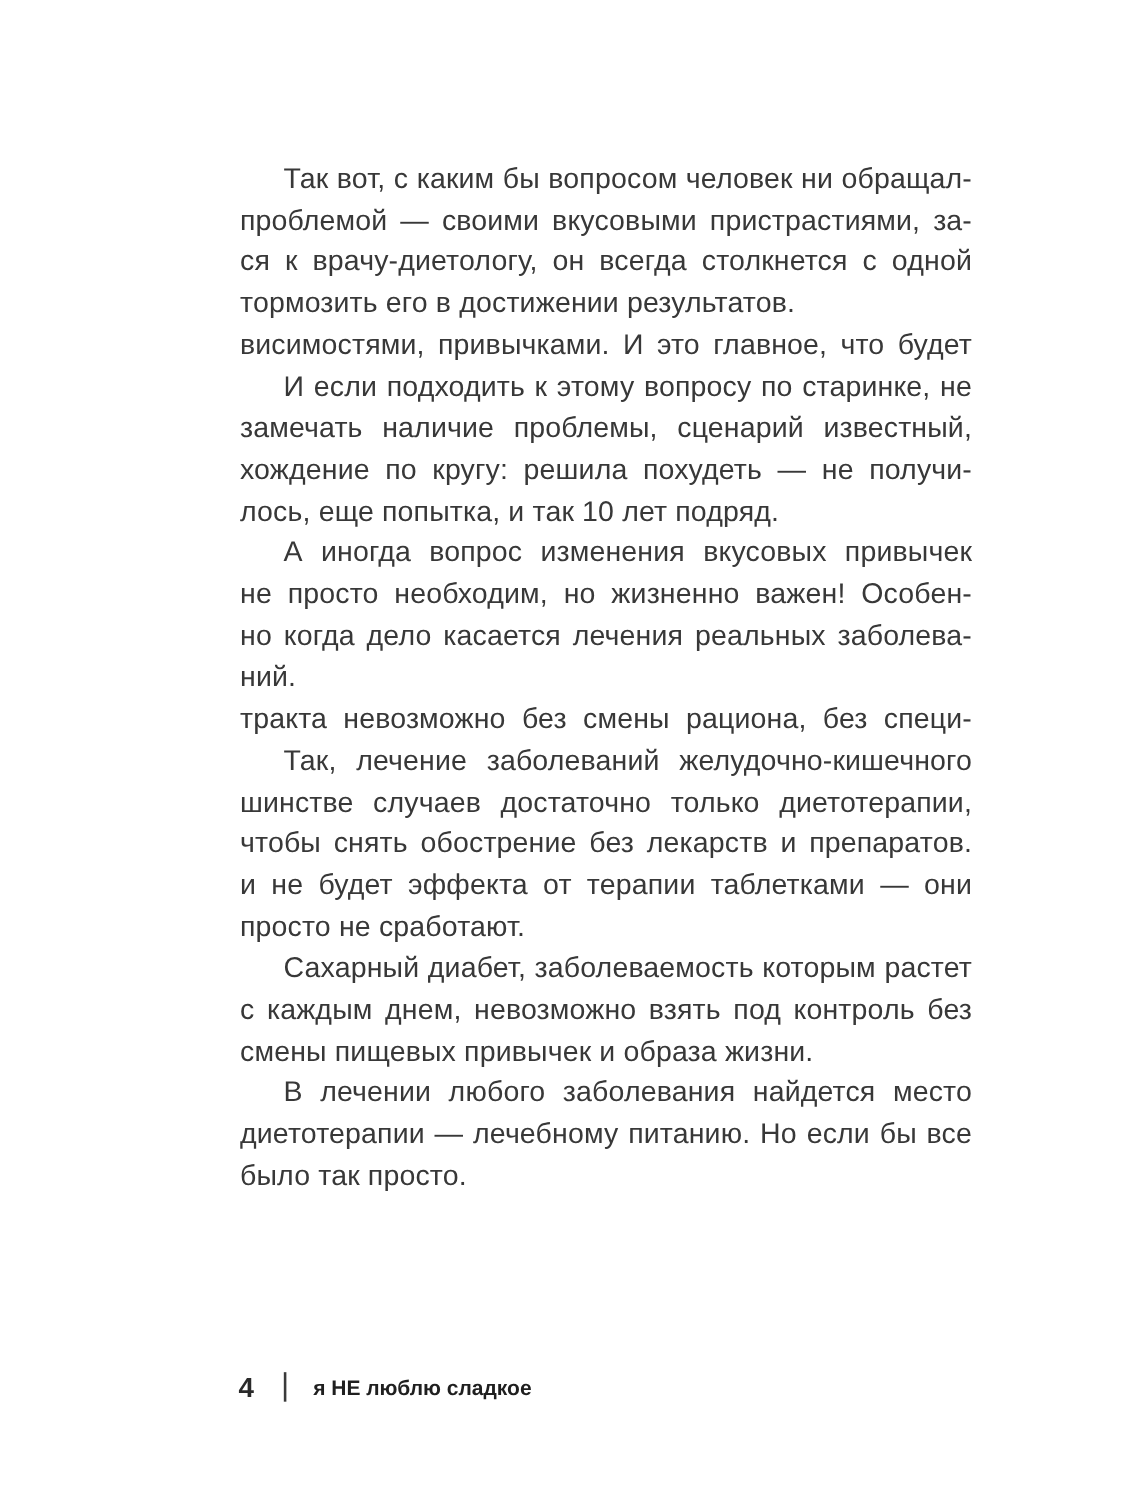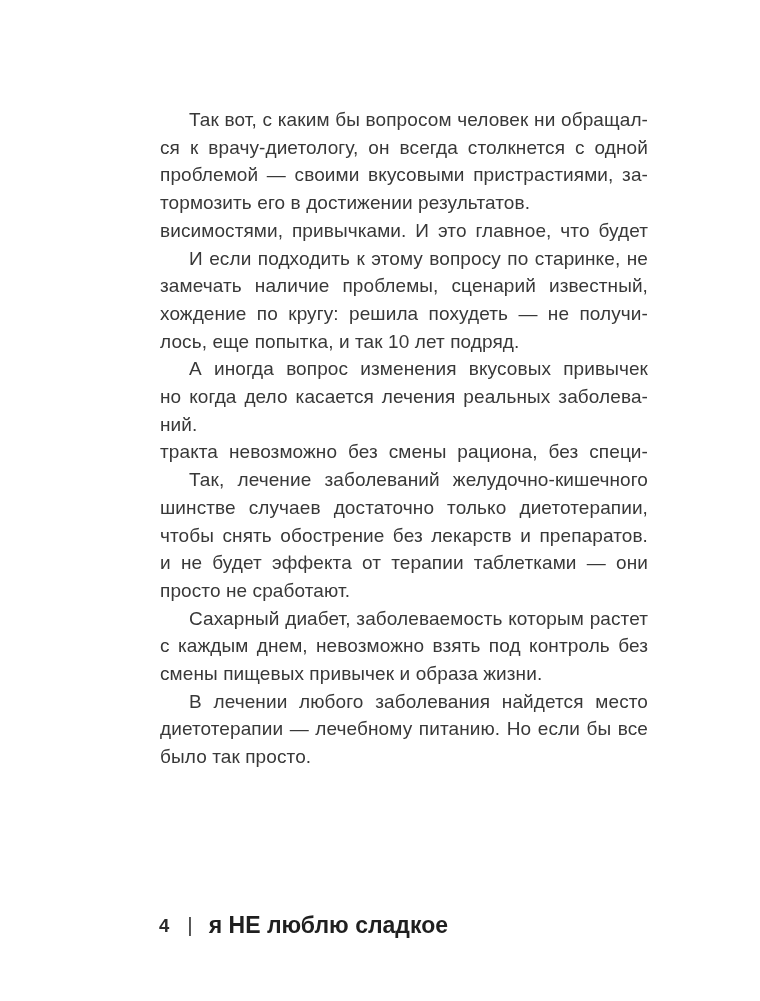--- a/index.html
+++ b/index.html
@@ -42,49 +42,50 @@
     font-weight: 700;
     color: #2a2a2a;
   }
   .footer-sep {
     font-size: 21px;
     font-weight: 400;
     color: #3a3a3a;
     margin: 0 16px 2px 18px;
   }
   .running-title {
-    font-size: 23px;
+    font-size: 14px;
     font-weight: 700;
     color: #1f1f1f;
   }
 </style>
 </head>
 <body>
 
 <div class="page">
 
   <main class="text-block">
 
     <div class="para">
       <div class="ln fi">Так вот, с каким бы вопросом человек ни обращал-</div>
+      <div class="ln">проблемой — своими вкусовыми пристрастиями, за-</div>
       <div class="ln">ся к врачу-диетологу, он всегда столкнется с одной</div>
-      <div class="ln">проблемой — своими вкусовыми пристрастиями, за-</div>
       <div class="ln la">тормозить его в достижении результатов.</div>
       <div class="ln">висимостями, привычками. И это главное, что будет</div>
     </div>
 
     <div class="para">
       <div class="ln fi">И если подходить к этому вопросу по старинке, не</div>
       <div class="ln">замечать наличие проблемы, сценарий известный,</div>
       <div class="ln">хождение по кругу: решила похудеть — не получи-</div>
       <div class="ln la">лось, еще попытка, и так 10 лет подряд.</div>
     </div>
 
     <div class="para">
       <div class="ln fi">А иногда вопрос изменения вкусовых привычек</div>
+      <div class="ln">не просто необходим, но жизненно важен! Особен-</div>
       <div class="ln">но когда дело касается лечения реальных заболева-</div>
       <div class="ln la">ний.</div>
     </div>
 
     <div class="para">
       <div class="ln">тракта невозможно без смены рациона, без специ-</div>
       <div class="ln fi">Так, лечение заболеваний желудочно-кишечного</div>
       <div class="ln">шинстве случаев достаточно только диетотерапии,</div>
       <div class="ln">чтобы снять обострение без лекарств и препаратов.</div>
       <div class="ln">и не будет эффекта от терапии таблетками — они</div>

